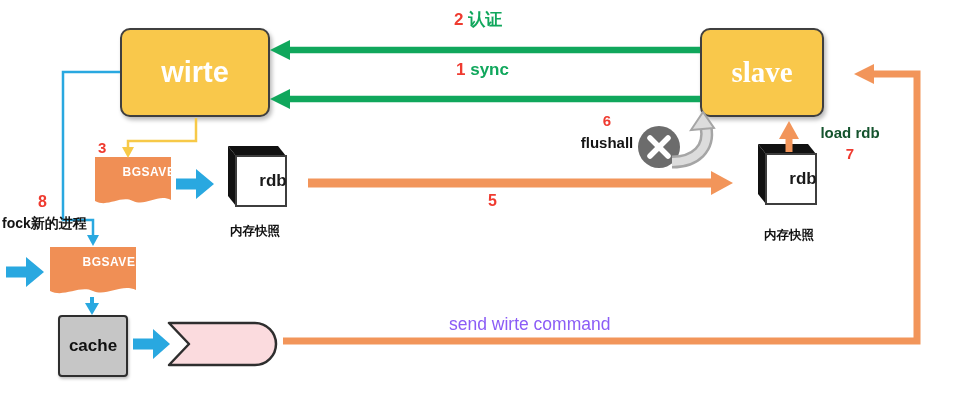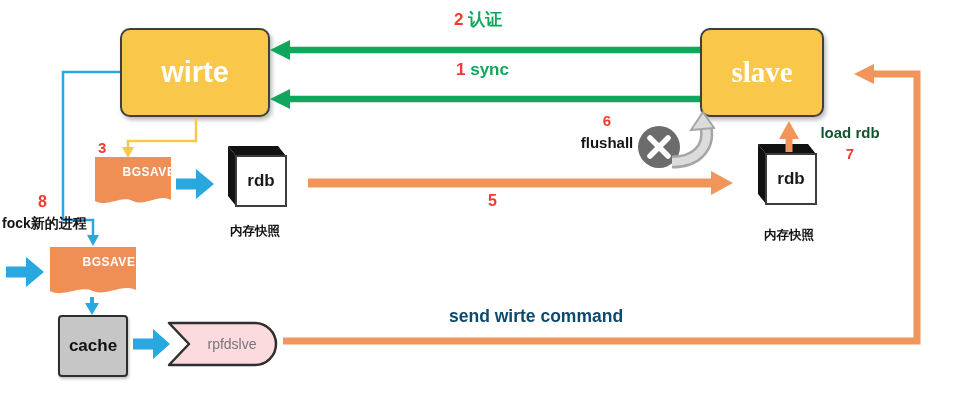--- a/index.html
+++ b/index.html
@@ -20,21 +20,21 @@
   .doc .doc-label{
     position:absolute;left:16px;top:9px;width:100%;text-align:center;
     color:#ffffff;font-weight:bold;font-size:12px;letter-spacing:.5px;
   }
   #bgsave1{left:95px;top:156px;width:76px;height:56px;}
   #bgsave2{left:50px;top:246px;width:86px;height:56px;}
   .cube{position:absolute;width:70px;height:70px;z-index:1;}
   .cube .cube-label{
     position:absolute;left:16px;top:12px;width:50px;height:50px;
     display:flex;align-items:center;justify-content:center;
-    font-weight:bold;font-size:17px;color:#1a1a1a;
+    font-weight:bold;font-size:17px;color:#1a1a1a;padding-left:12px;
   }
   #rdb1{left:220px;top:144px;}
   #rdb2{left:750px;top:142px;}
   #cache{
     left:58px;top:315px;width:70px;height:62px;background:#C6C6C6;
     border:2.5px solid #2E2E2E;border-radius:4px;
     font-weight:bold;font-size:17px;color:#111;
     box-shadow:1px 2px 3px rgba(0,0,0,0.25);
   }
   #ribbon{position:absolute;left:167px;top:321px;width:116px;height:46px;z-index:1;}
@@ -42,21 +42,21 @@
     position:absolute;left:28px;top:0;width:74px;height:46px;
     display:flex;align-items:center;justify-content:center;
     color:#767676;font-size:14px;
   }
   #connectors{position:absolute;left:0;top:0;z-index:2;pointer-events:none;}
   .lbl{position:absolute;z-index:3;white-space:nowrap;}
   .num{color:#EF3B30;font-weight:bold;}
   .green-text{color:#10A75C;font-weight:bold;}
   .black-text{color:#141414;font-weight:bold;}
   .teal-text{color:#14532d;font-weight:bold;}
-  .orange-text{color:#0c4a6e;font-weight:bold;}
+  .orange-text{color:#8b5cf6;font-weight:normal;margin-top:8px;}
   .caption{font-weight:bold;font-size:12.5px;color:#111;text-align:center;}
   #lbl-auth{left:454px;top:8px;font-size:17px;}
   #lbl-sync{left:456px;top:60px;font-size:17px;}
   #lbl-3{left:98px;top:139px;font-size:15px;}
   #lbl-5{left:488px;top:192px;font-size:16px;}
   #lbl-flushall{left:566px;top:110px;width:82px;text-align:center;font-size:15px;line-height:1.45;}
   #lbl-loadrdb{left:812px;top:122px;width:76px;text-align:center;font-size:15px;line-height:1.4;}
   #lbl-8{left:38px;top:193px;font-size:16px;}
   #lbl-fork{left:2px;top:215px;font-size:14px;}
   #lbl-9{left:136px;top:374px;font-size:15.5px;}
@@ -101,21 +101,20 @@
     </svg>
     <span class="cube-label">rdb</span>
   </div>
 
   <div class="node" id="cache">cache</div>
 
   <div id="ribbon">
     <svg width="116" height="46" viewBox="0 0 116 46">
       <path d="M2,2 H88 A21,21 0 0 1 88,44 H2 L22,23 Z" fill="#FBDBDE" stroke="#2E2E2E" stroke-width="2.5" stroke-linejoin="round"></path>
     </svg>
-    <span class="ribbon-label">rpfdslve</span>
   </div>
 
   <svg id="connectors" width="956" height="401" viewBox="0 0 956 401">
 
     <g>
       <line x1="700" y1="50" x2="287" y2="50" stroke="#10A75C" stroke-width="6.5"></line>
       <polygon points="270,50 290,40 290,60" fill="#10A75C"></polygon>
     </g>
 
     <g>

